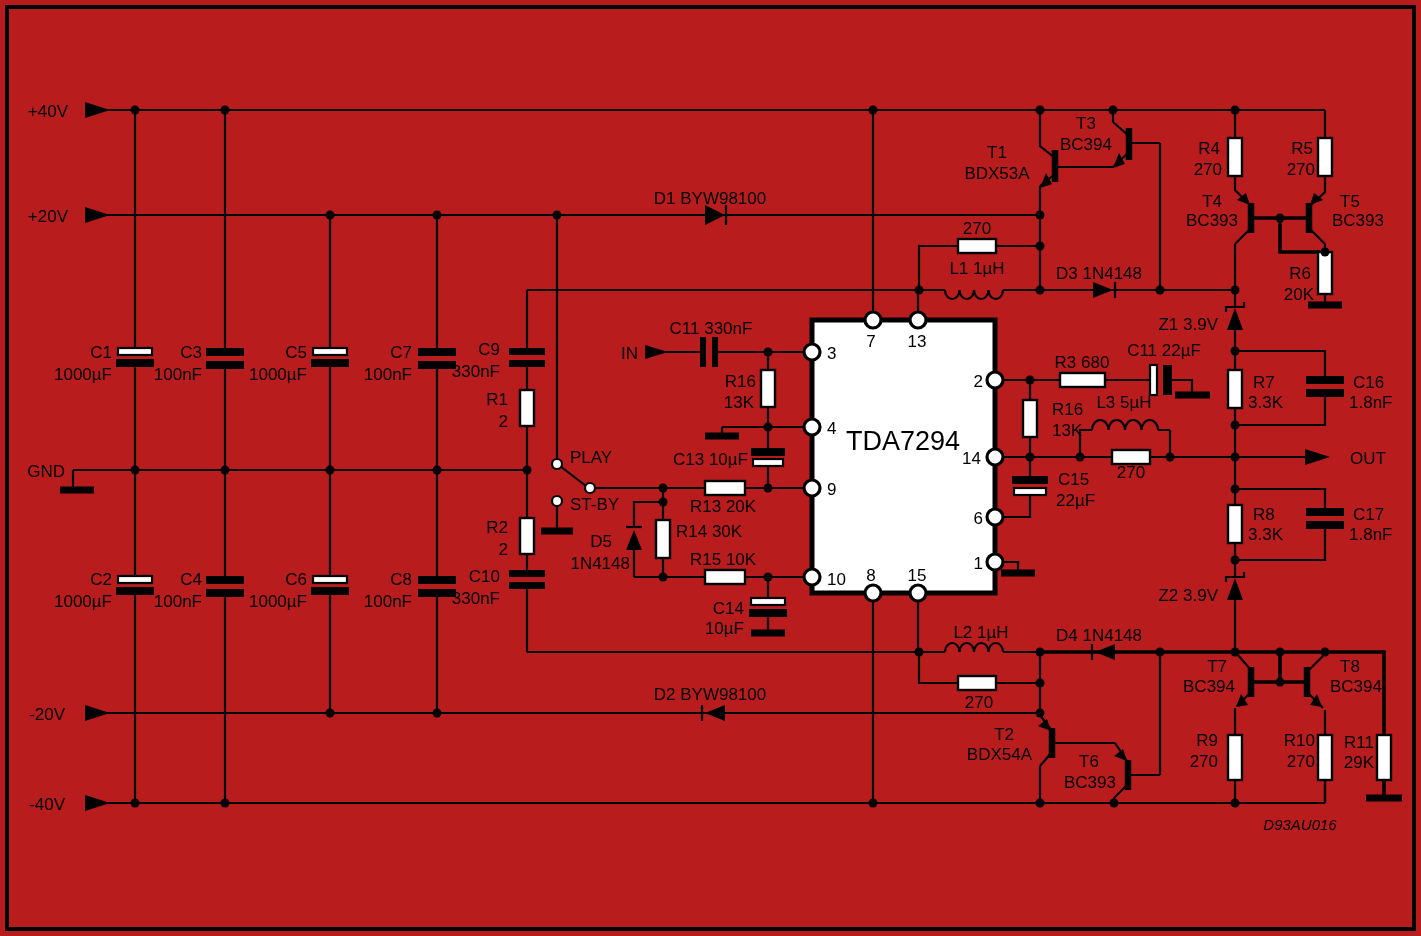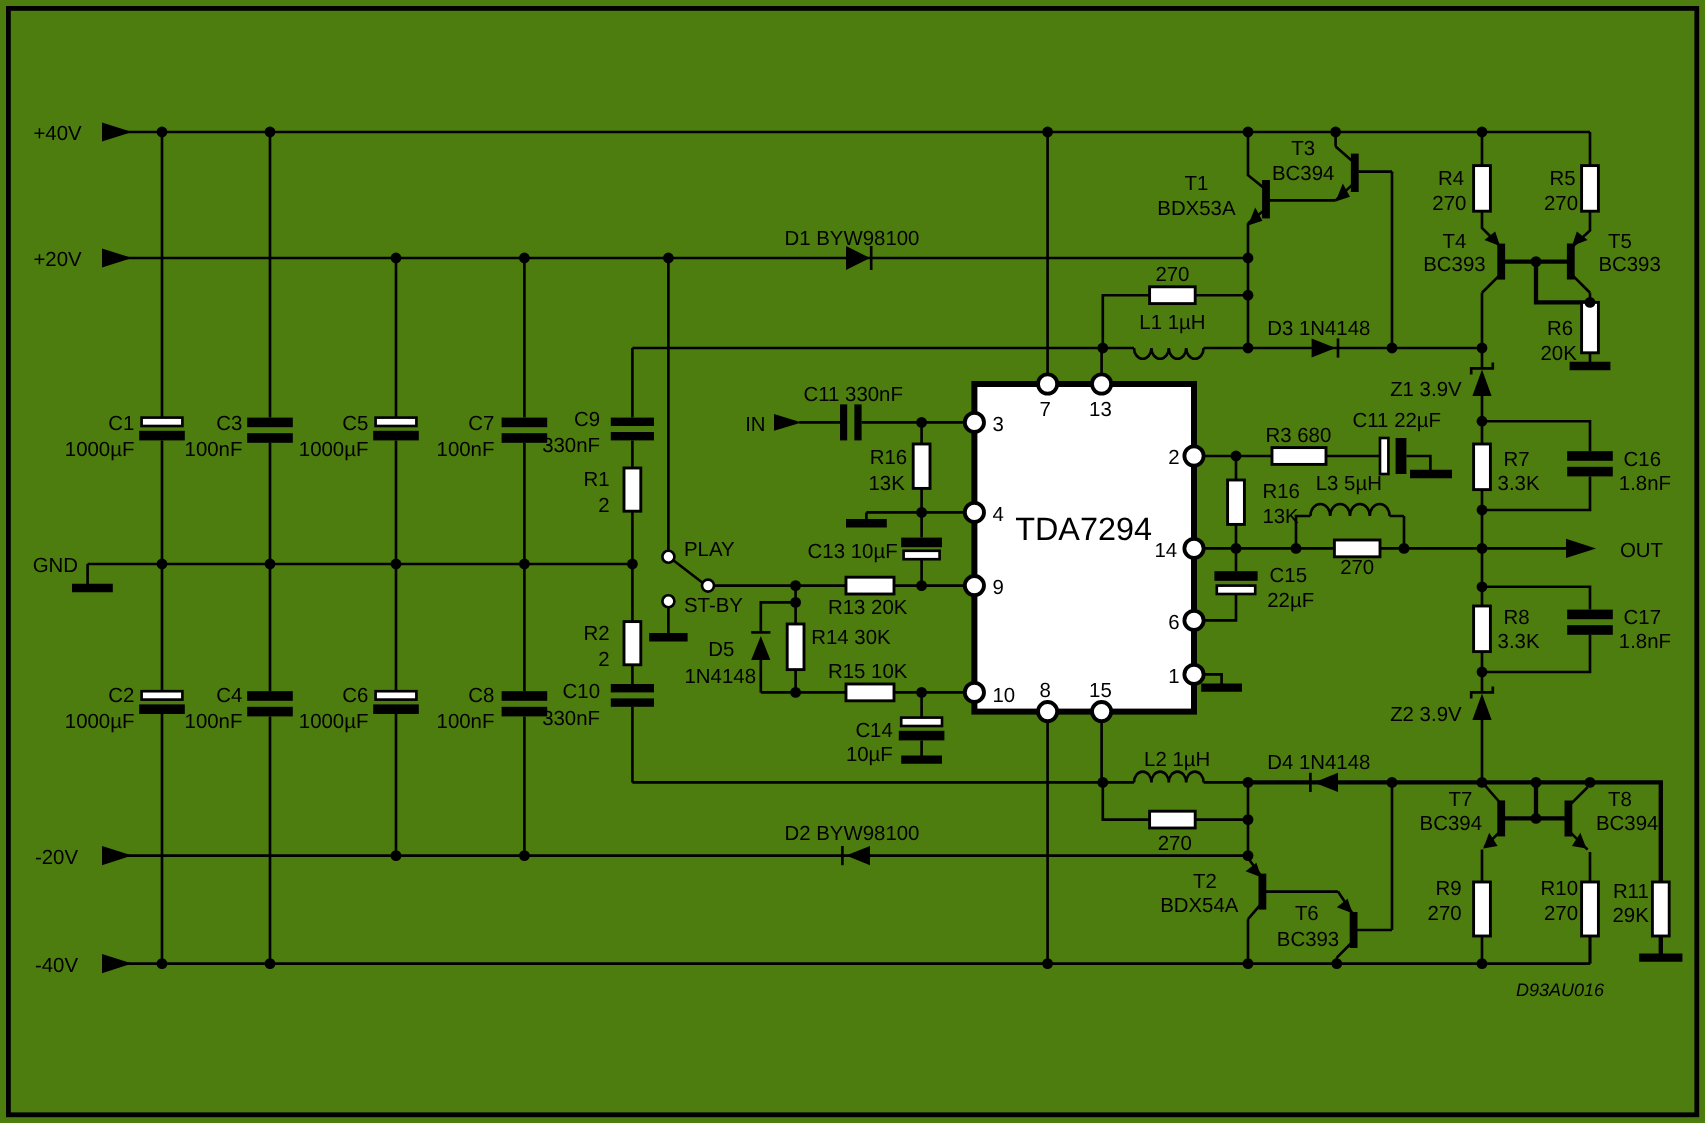--- a/index.html
+++ b/index.html
@@ -1,16 +1,16 @@
 <!DOCTYPE html>
 <html><head>
 <meta charset="utf-8">
 <style>
   html,body{margin:0;padding:0;background:#fff;}
-  .page{position:relative;width:1421px;height:936px;background:#4d7c0f;}
+  .page{position:relative;width:1421px;height:936px;background:#b91c1c;}
   svg{display:block}
   svg text{font-family:"Liberation Sans","DejaVu Sans",sans-serif;font-size:17px;fill:#000;}
   svg text.mid{text-anchor:middle}
   svg text.end{text-anchor:end}
   svg text.ic-name{font-size:27px}
   svg text.code{font-style:italic;font-size:15px}
   .wire{stroke:#000;stroke-width:2.2;fill:none;stroke-linecap:butt}
   .wire-thick{stroke:#000;stroke-width:3.6;fill:none}
   .bar{stroke:#000;stroke-width:6.5;fill:none}
   .gndbar{stroke:#000;stroke-width:7;fill:none}

